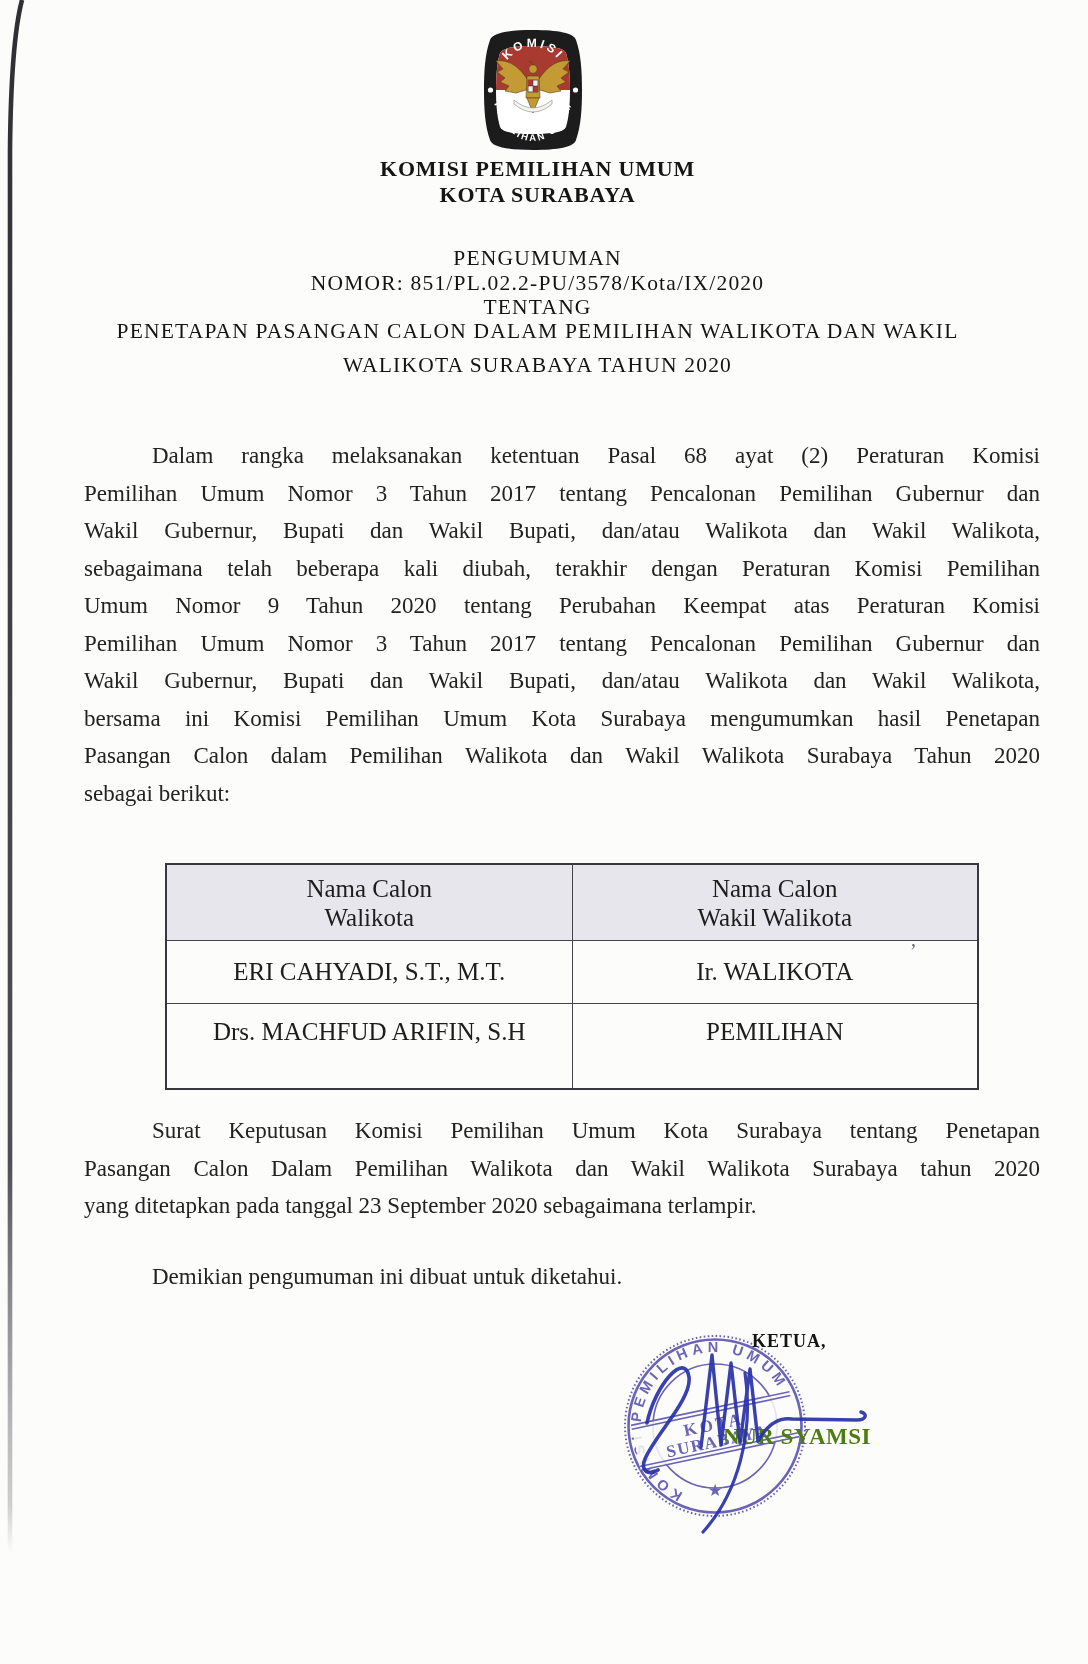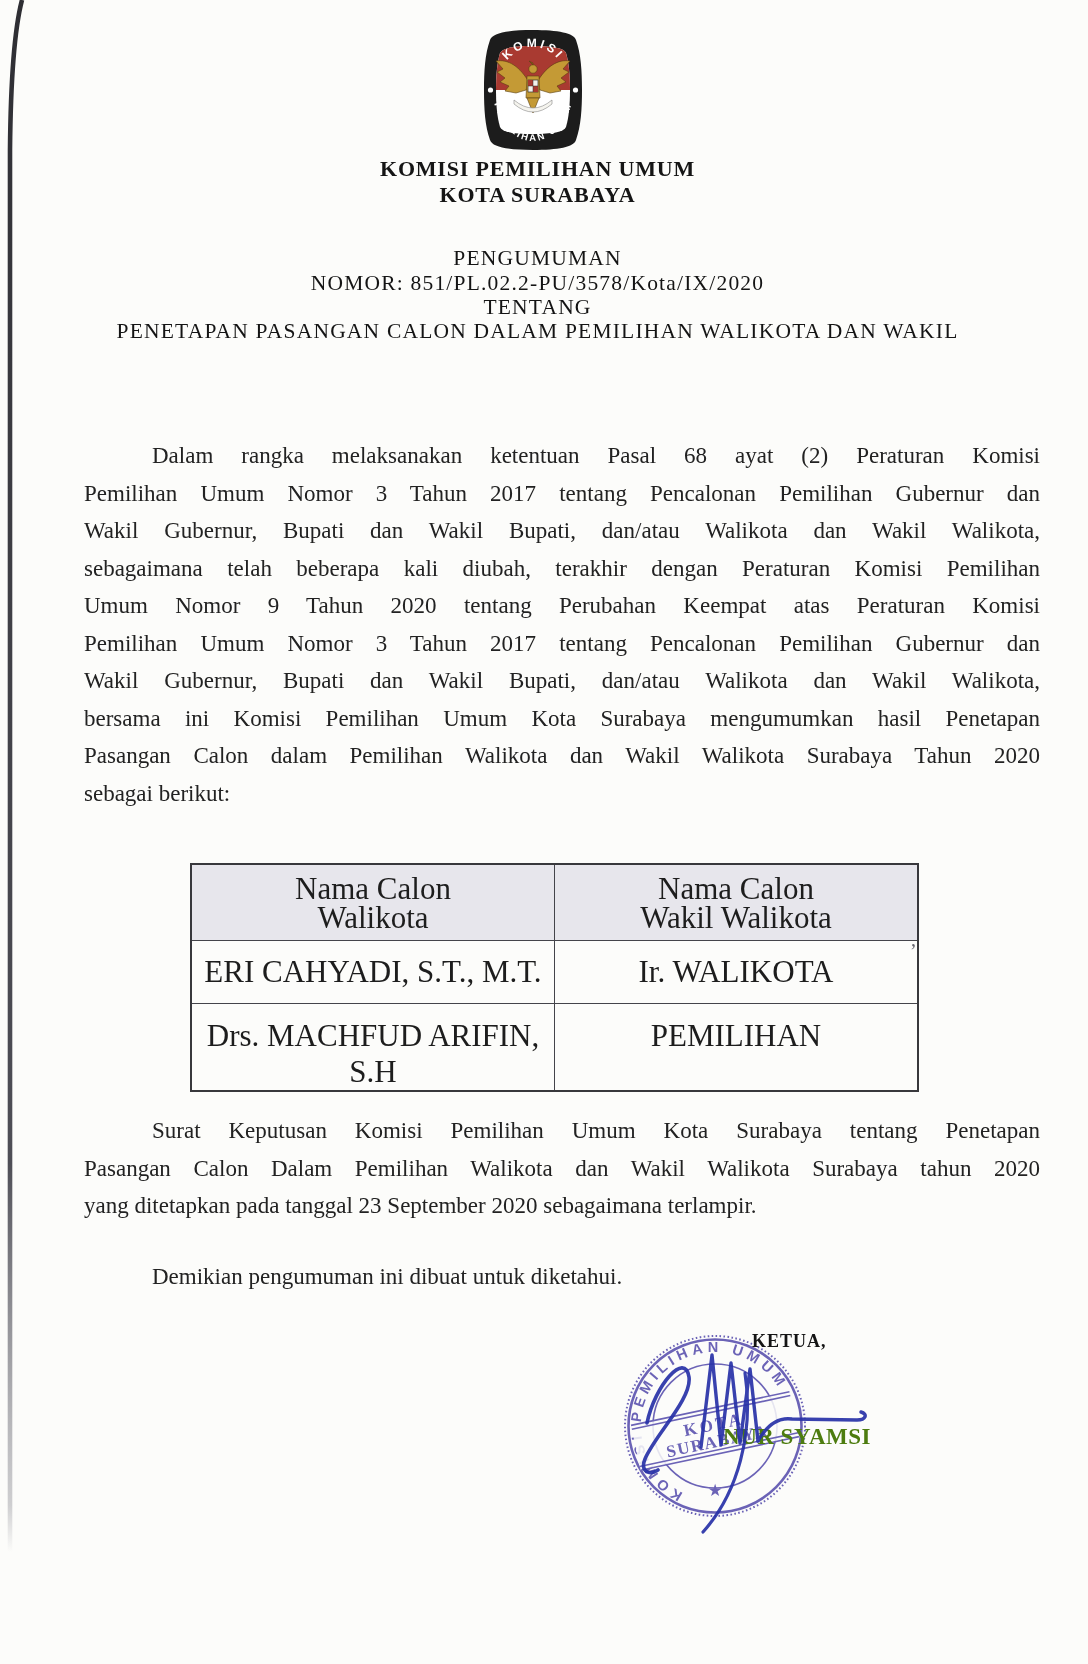--- a/index.html
+++ b/index.html
@@ -16,23 +16,23 @@
   .org-line{font-weight:bold;font-size:22px;letter-spacing:0.8px;color:#151515;}
   
   .title-line{font-weight:normal;font-size:21.5px;letter-spacing:1.2px;color:#141414;}
   
   .para{position:absolute;left:84px;width:956px;font-size:23px;color:#222;}
   .pline{height:37.5px;line-height:37.5px;white-space:normal;}
   .jline{text-align:justify;text-align-last:justify;}
   .indent{padding-left:68px;}
   
   .ctable{
-    position:absolute;left:190px;top:863px;width:729px;
+    position:absolute;left:165px;top:863px;width:814px;
     border-collapse:collapse;table-layout:fixed;
-    font-size:31px;color:#1d1d1d;
+    font-size:25px;color:#1d1d1d;
     border:2.5px solid #38383c;
   }
   .ctable th,.ctable td{border:1.6px solid #44444a;text-align:center;padding:0;}
   .ctable th{background:#e7e6ec;font-weight:normal;height:75px;line-height:29px;}
   .ctable tbody tr.r1 td{height:62px;vertical-align:middle;text-align:center;}
   .ctable tbody tr.r2 td{height:70px;vertical-align:top;padding-top:14px;}
   
   .sig-role{position:absolute;left:752px;top:1331px;font-weight:bold;font-size:18px;letter-spacing:1px;color:#141414;z-index:4;}
   .sig-name{position:absolute;left:711px;top:1424px;width:172px;text-align:center;font-weight:bold;font-size:23px;letter-spacing:0.5px;color:#4d7c0f;z-index:4;}
   .stamp-svg{position:absolute;left:620px;top:1331px;z-index:3;opacity:0.82;}
@@ -97,20 +97,21 @@
     <circle cx="97.5" cy="64" r="2.6" fill="#ffffff"></circle>
   </svg>
 
   <div class="cl org-line" style="top:156px;">KOMISI PEMILIHAN UMUM</div>
   <div class="cl org-line" style="top:182px;">KOTA SURABAYA</div>
 
   <div class="cl title-line" style="top:246px;">PENGUMUMAN</div>
   <div class="cl title-line" style="top:271px;">NOMOR: 851/PL.02.2-PU/3578/Kota/IX/2020</div>
   <div class="cl title-line" style="top:295px;">TENTANG</div>
   <div class="cl title-line" style="top:319px;">PENETAPAN PASANGAN CALON DALAM PEMILIHAN WALIKOTA DAN WAKIL</div>
+  <div class="cl title-line" style="top:353px;">WALIKOTA SURABAYA TAHUN 2020</div>
 
   <div class="para" style="top:437px;">
     <div class="pline jline indent">Dalam rangka melaksanakan ketentuan Pasal 68 ayat (2) Peraturan Komisi</div>
     <div class="pline jline">Pemilihan Umum Nomor 3 Tahun 2017 tentang Pencalonan Pemilihan Gubernur dan</div>
     <div class="pline jline">Wakil Gubernur, Bupati dan Wakil Bupati, dan/atau Walikota dan Wakil Walikota,</div>
     <div class="pline jline">sebagaimana telah beberapa kali diubah, terakhir dengan Peraturan Komisi Pemilihan</div>
     <div class="pline jline">Umum Nomor 9 Tahun 2020 tentang Perubahan Keempat atas Peraturan Komisi</div>
     <div class="pline jline">Pemilihan Umum Nomor 3 Tahun 2017 tentang Pencalonan Pemilihan Gubernur dan</div>
     <div class="pline jline">Wakil Gubernur, Bupati dan Wakil Bupati, dan/atau Walikota dan Wakil Walikota,</div>
     <div class="pline jline">bersama ini Komisi Pemilihan Umum Kota Surabaya mengumumkan hasil Penetapan</div>

